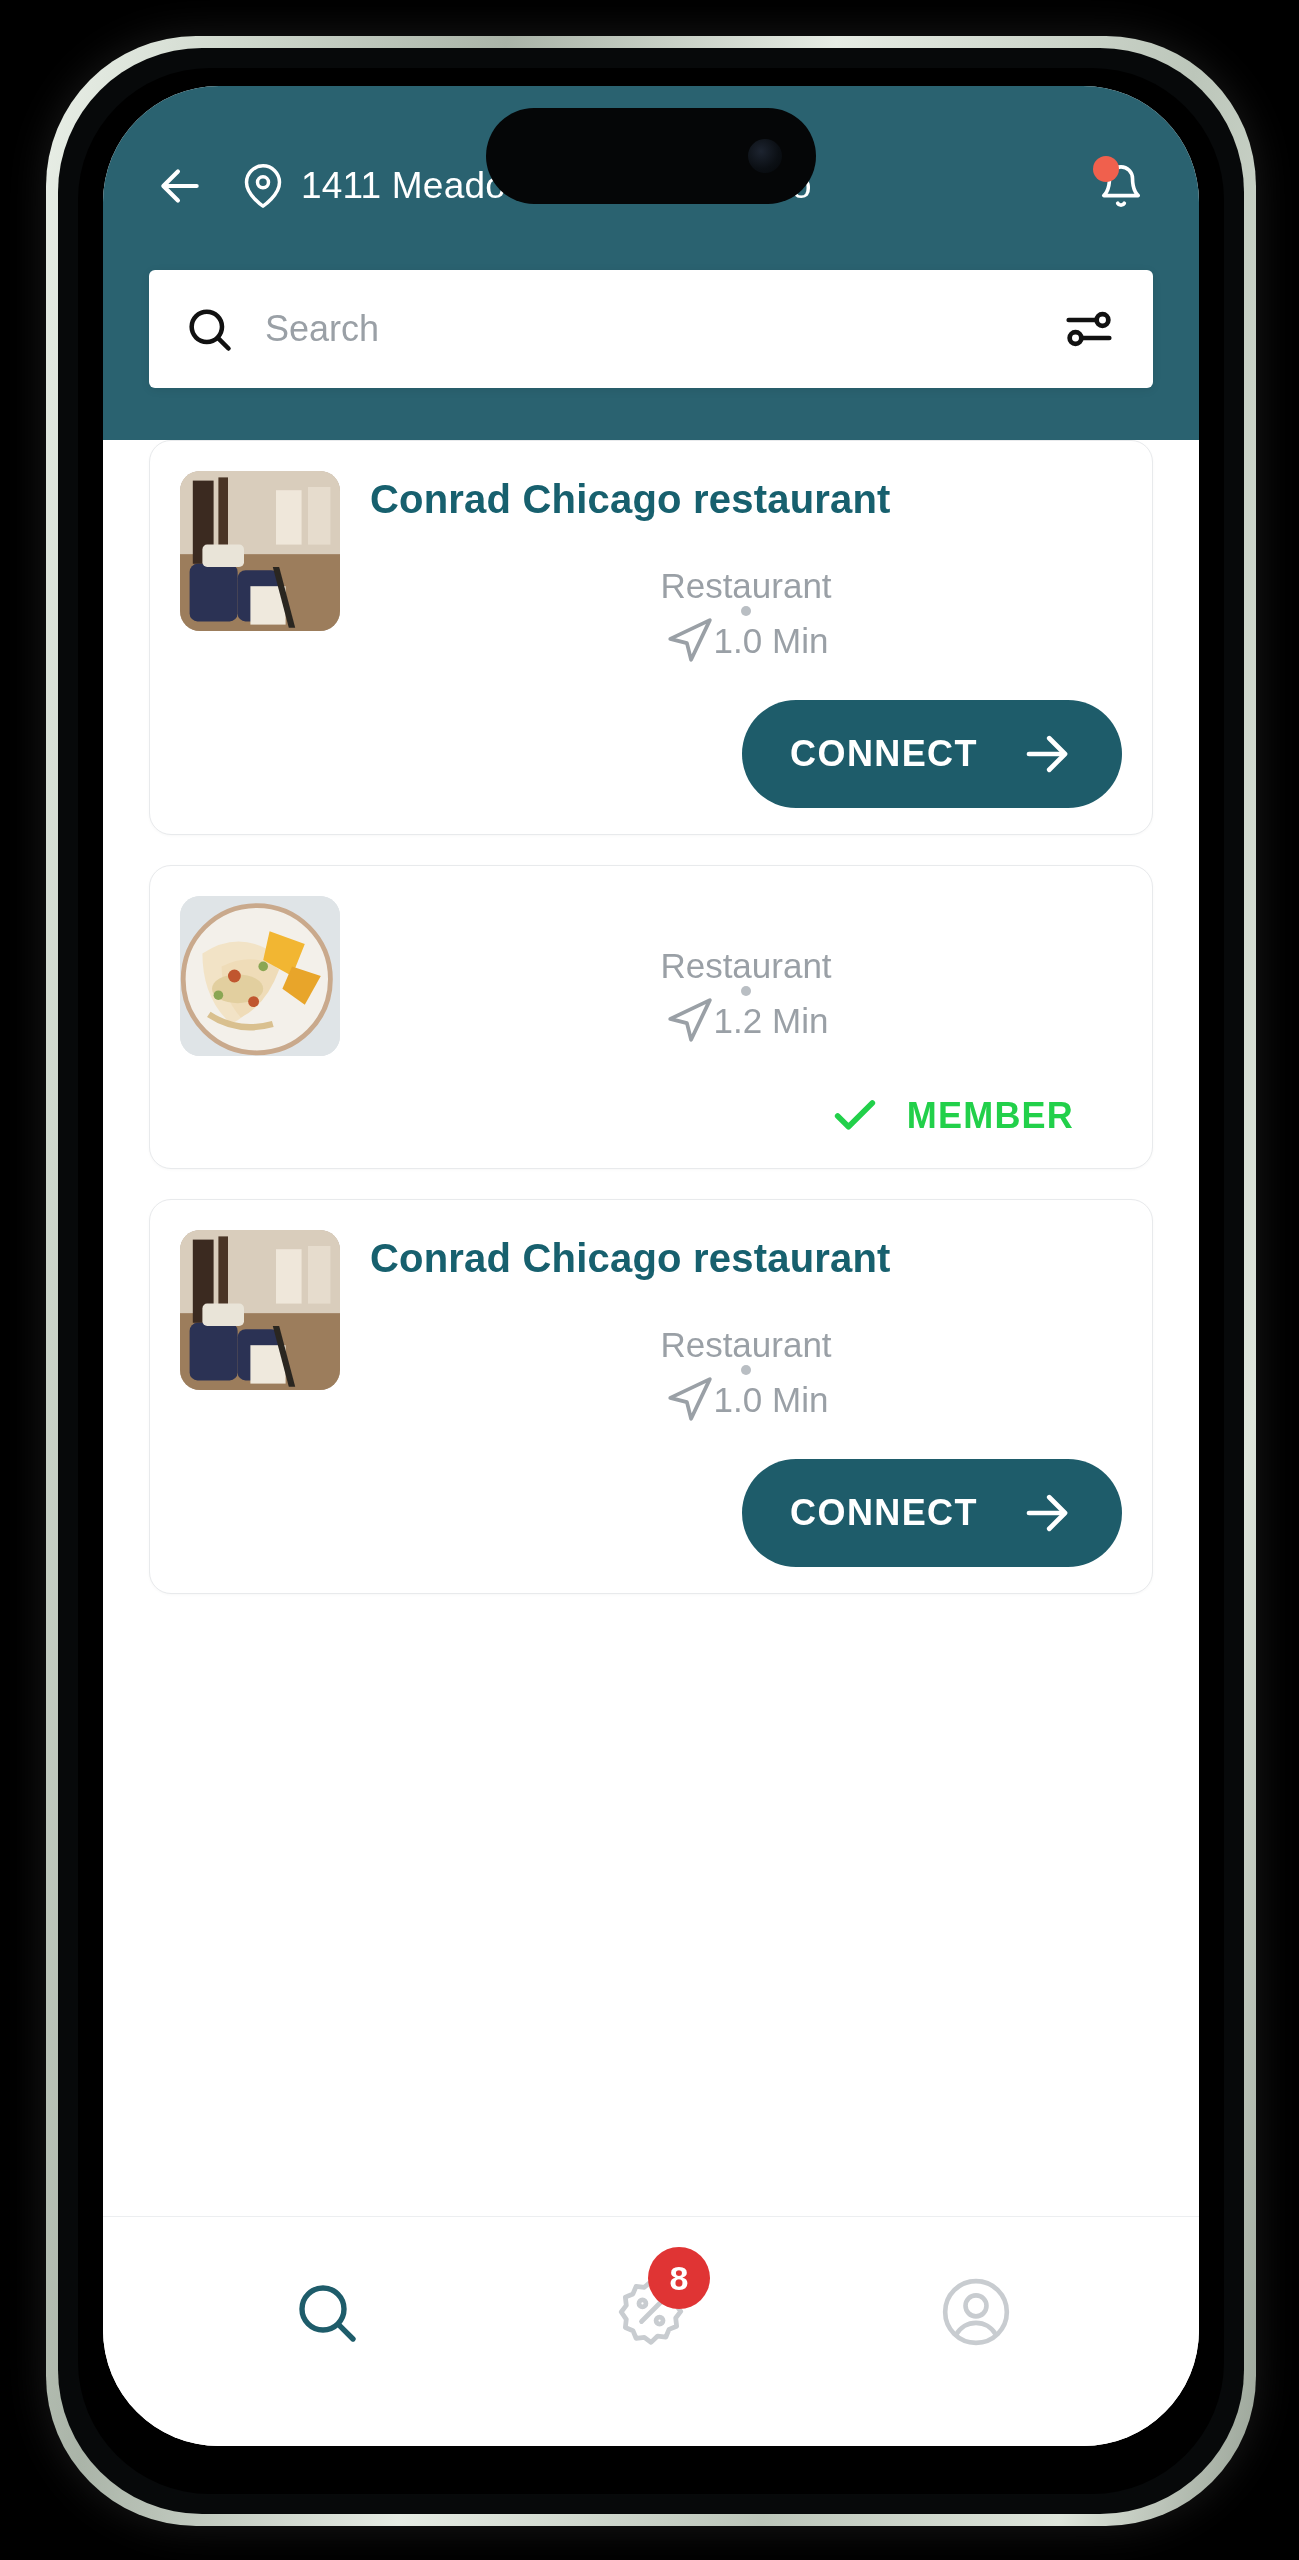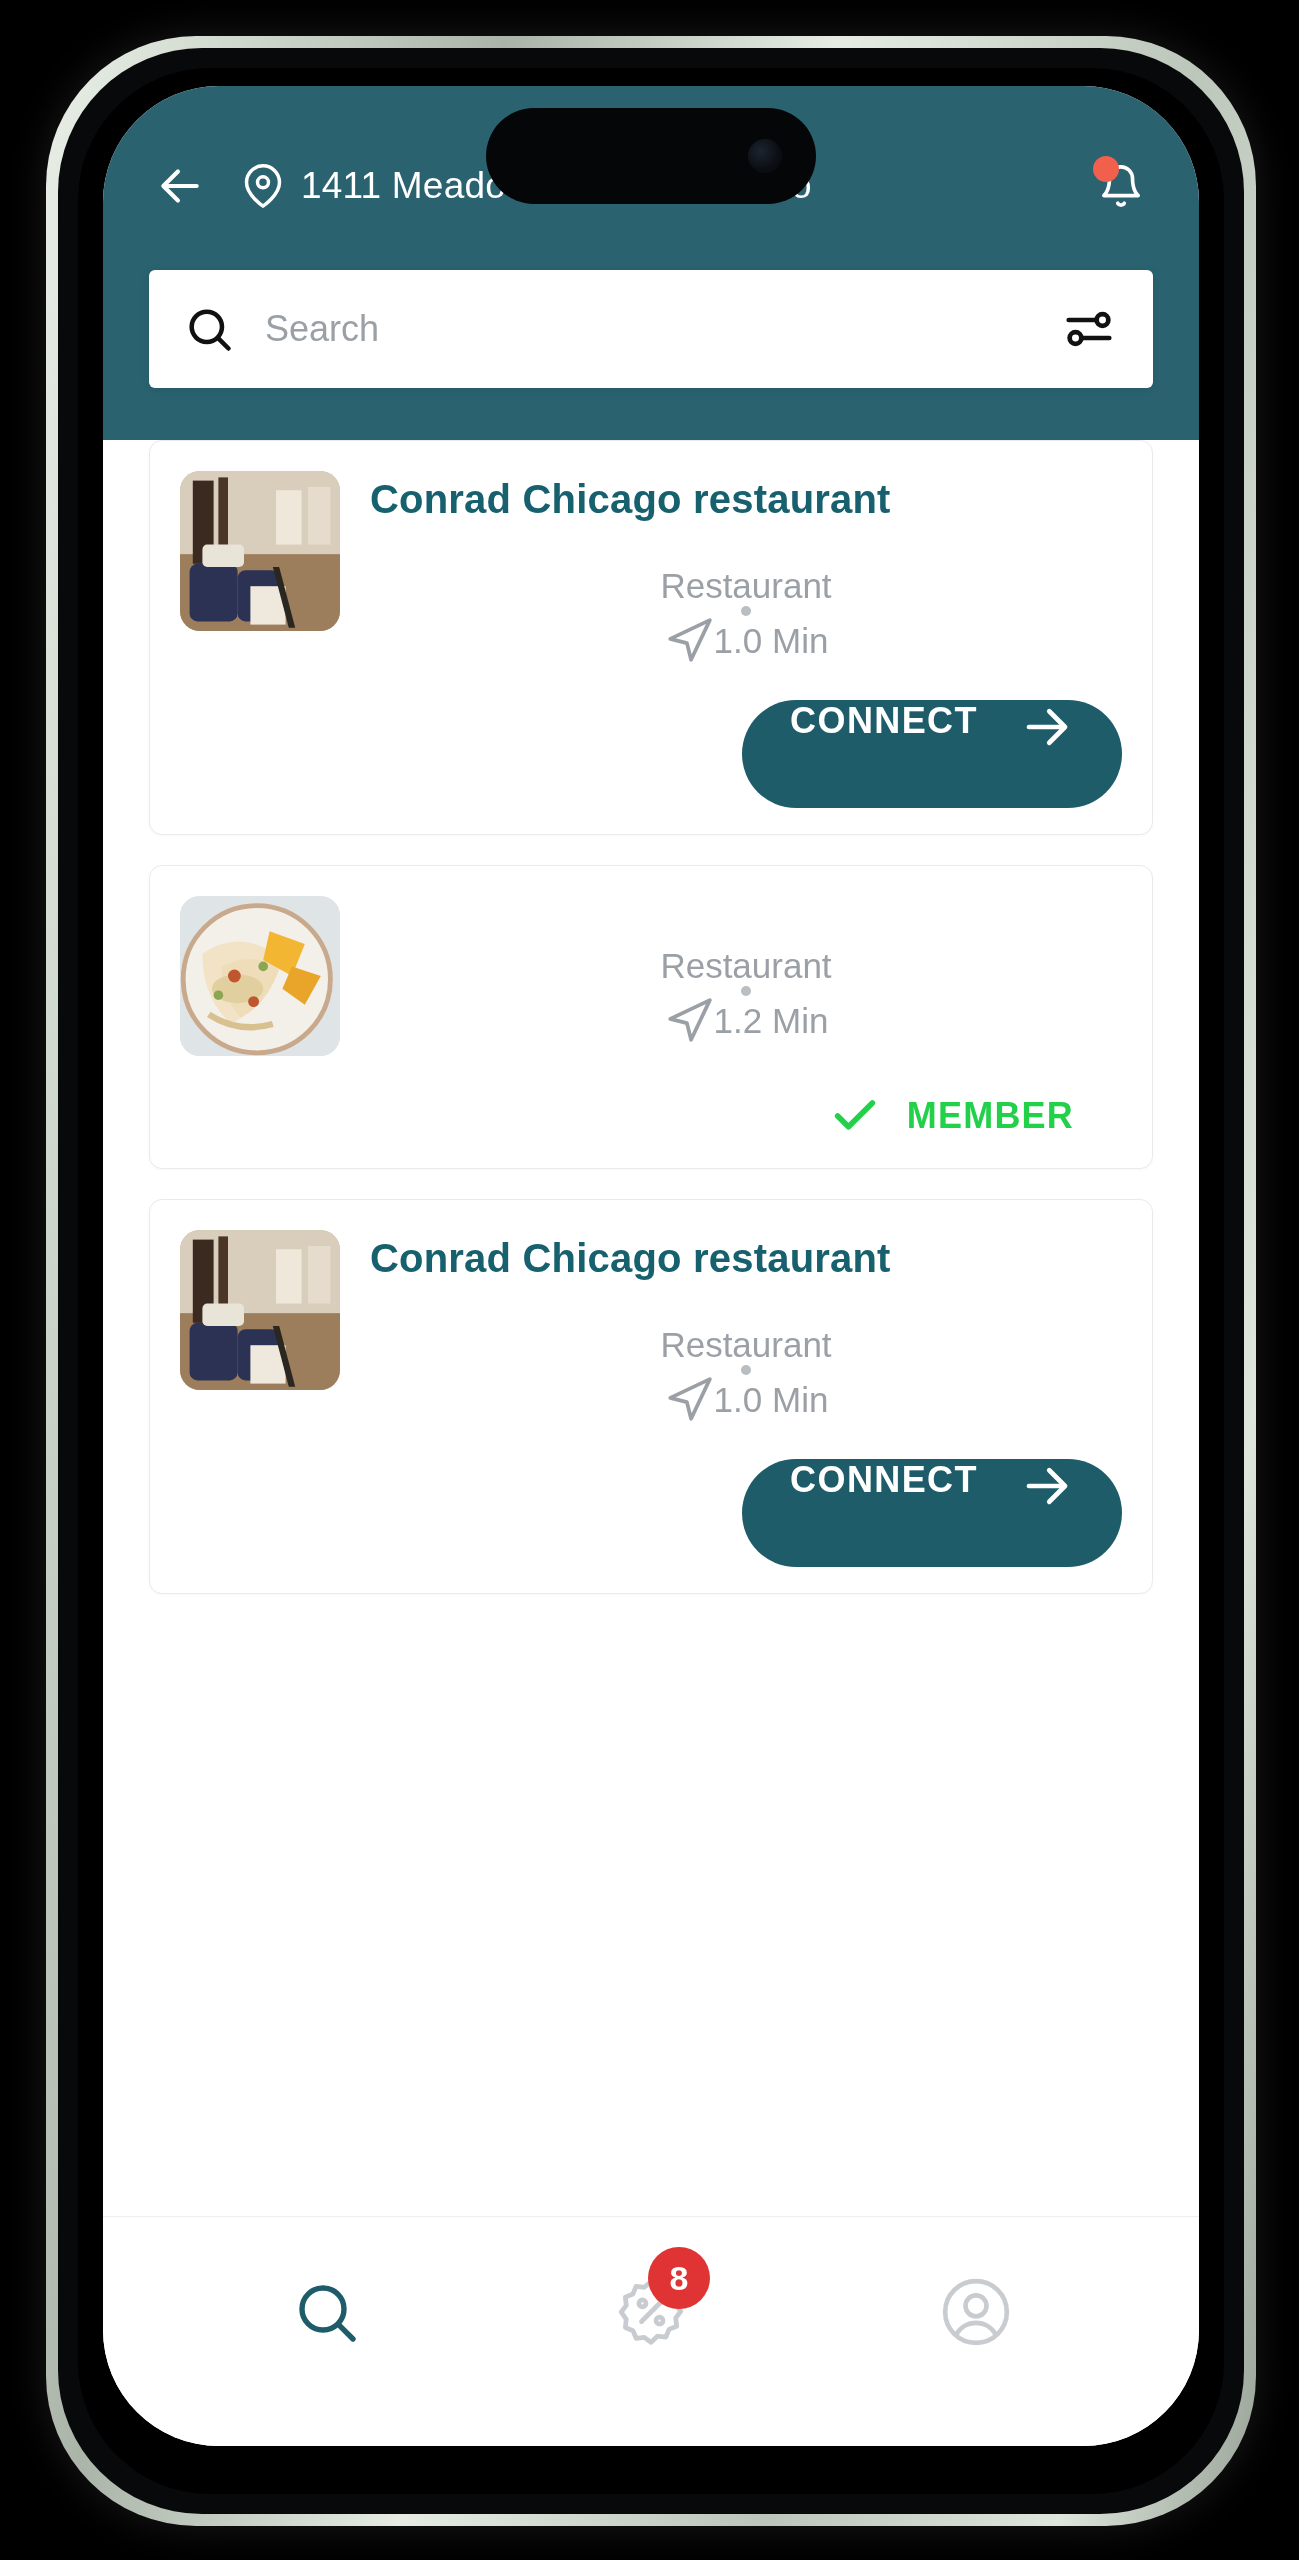--- a/index.html
+++ b/index.html
@@ -81,37 +81,37 @@
     margin-left: 30px;
   }
   .search-input::placeholder { color:#9aa0a6; }
   .filter-btn { width:60px; height:60px; display:flex; align-items:center; justify-content:center; flex:0 0 auto; cursor:pointer; }
 
   
   .body-scroll { flex: 1 1 auto; background:#fff; padding: 0 46px; overflow:hidden; position:relative; }
   .section-title { font-size: 48px; color:#2e2e2e; font-weight:400; padding: 50px 0 34px; letter-spacing:0.2px; }
 
   .card {
-    border: 1.5px solid #e8eaec; border-radius: 13px;
+    border: 1.5px solid #e8eaec; border-radius: 22px;
     background:#fff; padding: 30px 30px 26px; margin-bottom: 30px;
     box-shadow: 0 1px 3px rgba(0,0,0,0.03);
   }
   .card-top { display:flex; align-items:flex-start; gap: 30px; }
   .thumb { width: 160px; height: 160px; border-radius: 20px; flex:0 0 auto; overflow:hidden; background:#dfe3e6; position:relative; }
   .thumb svg { display:block; width:100%; height:100%; }
   .card-info { flex:1 1 auto; min-width:0; padding-top: 6px; }
   .card-title { font-size: 40px; font-weight: 700; color:#17606e; letter-spacing:0.2px; }
   .card-meta { display:flex; align-items:center; margin-top: 44px; color:#9aa0a6; font-size: 35px; flex-direction: column; }
   .meta-type { }
   .meta-dot { width:10px; height:10px; border-radius:50%; background:#b9bec3; margin: 0 62px; flex:0 0 auto; }
   .meta-nav { display:flex; align-items:center; }
   .card-action { display:flex; justify-content:flex-end; margin-top: 34px; }
   .connect-btn {
     background:#1e5c6a; color:#fff; border:none; border-radius: 60px;
-    height: 108px; padding: 0 48px; display:flex; gap: 42px;
+    height: 108px; padding: 0 48px; display:flex; align-items:center; gap: 42px;
     font-family:"Liberation Sans", sans-serif; font-size: 36px; font-weight:700;
     letter-spacing: 1.4px; cursor:pointer; min-width: 380px; justify-content:center;
   }
   .member-badge { display:flex; align-items:center; gap: 26px; padding-right: 48px; }
   .member-text { color:#22d04a; font-size: 36px; font-weight:700; letter-spacing:1.2px; }
 
   
   .bottom-nav {
     flex: 0 0 auto; height: 230px; background:#fff;
     border-top: 1.5px solid #eceef0;

